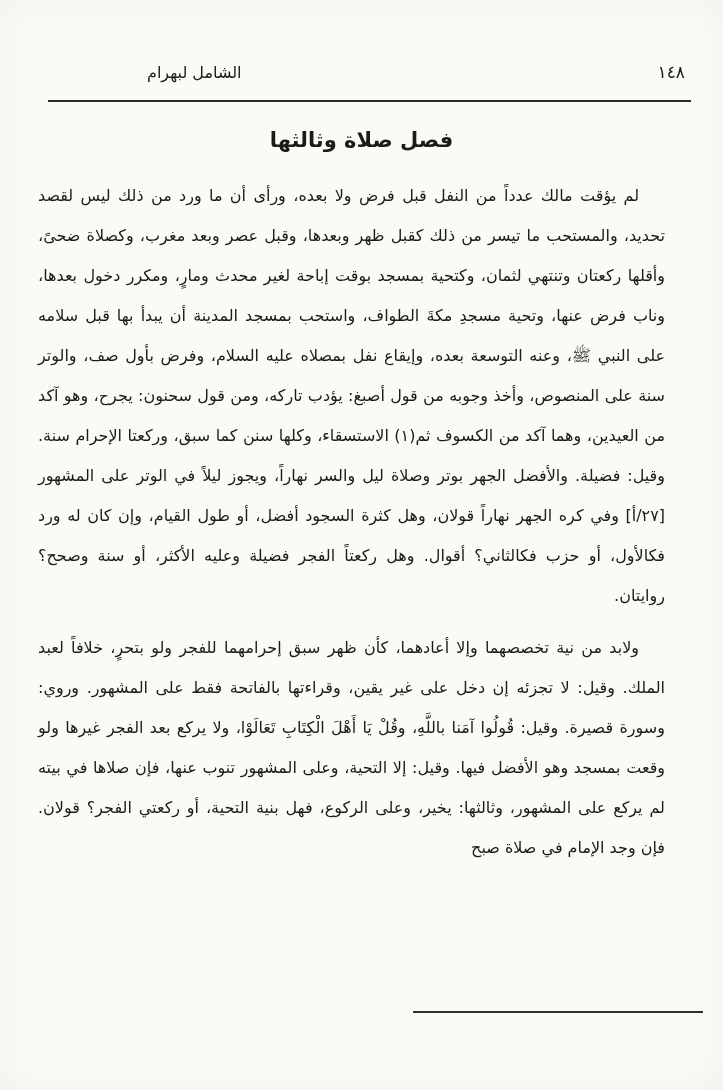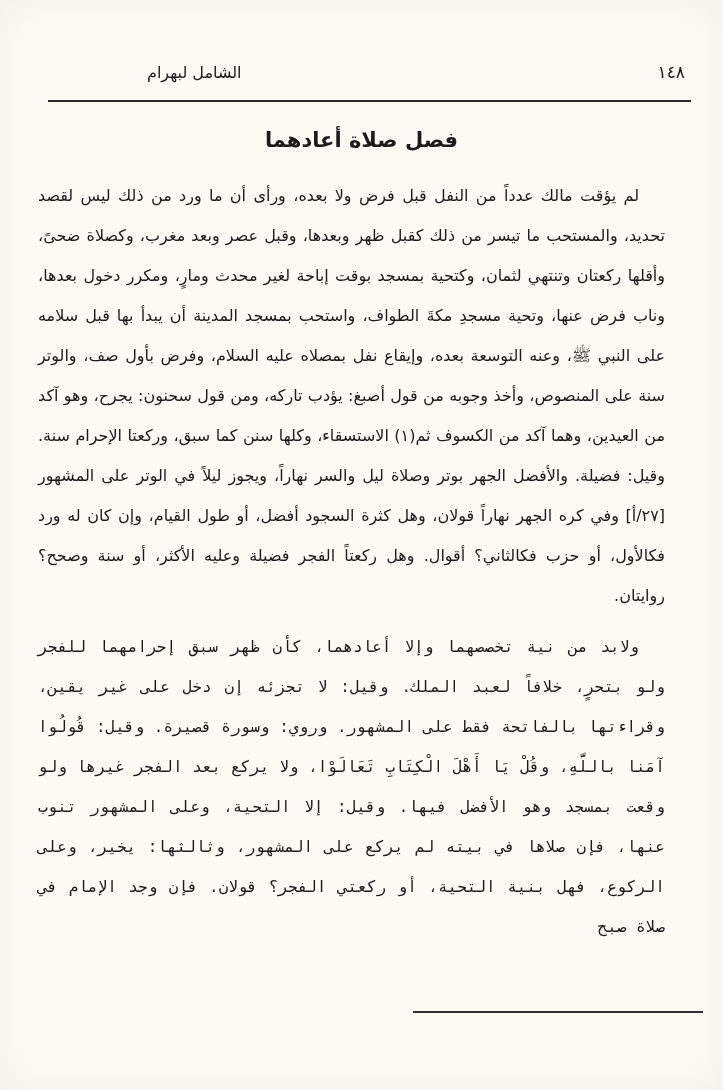--- a/index.html
+++ b/index.html
@@ -73,21 +73,20 @@
     text-align: justify;
     text-justify: inter-word;
     font-size: 16px;
     line-height: 40px;
   }
   .body-text p {
     text-indent: 26px;
   }
   .body-text p + p {
     margin-top: 12px;
-    font-family: Liberation Mono, monospace;
   }
 
   
   .footnote-rule {
     position: absolute;
     top: 1011px;
     right: 20px;
     width: 290px;
     height: 2px;
     background: #2f2f2f;
@@ -108,21 +107,21 @@
 
 <div class="page">
 
   <header class="page-header">
     <span class="running-title">الشامل لبهرام</span>
     <span class="page-number">١٤٨</span>
   </header>
 
   <div class="header-rule"></div>
 
-  <h1 class="section-title">فصل صلاة أعادهما</h1>
+  <h1 class="section-title">فصل صلاة وثالثها</h1>
 
   <div class="body-text">
     <p>لم يؤقت مالك عدداً من النفل قبل فرض ولا بعده، ورأى أن ما ورد من ذلك ليس لقصد تحديد، والمستحب ما تيسر من ذلك كقبل ظهر وبعدها، وقبل عصر وبعد مغرب، وكصلاة ضحىً، وأقلها ركعتان وتنتهي لثمان، وكتحية بمسجد بوقت إباحة لغير محدث ومارٍ، ومكرر دخول بعدها، وناب فرض عنها، وتحية مسجدِ مكةَ الطواف، واستحب بمسجد المدينة أن يبدأ بها قبل سلامه على النبي ﷺ، وعنه التوسعة بعده، وإيقاع نفل بمصلاه عليه السلام، وفرض بأول صف، والوتر سنة على المنصوص، وأخذ وجوبه من قول أصبغ: يؤدب تاركه، ومن قول سحنون: يجرح، وهو آكد من العيدين، وهما آكد من الكسوف ثم(١) الاستسقاء، وكلها سنن كما سبق، وركعتا الإحرام سنة. وقيل: فضيلة. والأفضل الجهر بوتر وصلاة ليل والسر نهاراً، ويجوز ليلاً في الوتر على المشهور [٢٧/أ] وفي كره الجهر نهاراً قولان، وهل كثرة السجود أفضل، أو طول القيام، وإن كان له ورد فكالأول، أو حزب فكالثاني؟ أقوال. وهل ركعتاً الفجر فضيلة وعليه الأكثر، أو سنة وصحح؟ روايتان.</p>
     <p>ولابد من نية تخصصهما وإلا أعادهما، كأن ظهر سبق إحرامهما للفجر ولو بتحرٍ، خلافاً لعبد الملك. وقيل: لا تجزئه إن دخل على غير يقين، وقراءتها بالفاتحة فقط على المشهور. وروي: وسورة قصيرة. وقيل: قُولُوا آمَنا باللَّهِ، وقُلْ يَا أَهْلَ الْكِتَابِ تَعَالَوْا، ولا يركع بعد الفجر غيرها ولو وقعت بمسجد وهو الأفضل فيها. وقيل: إلا التحية، وعلى المشهور تنوب عنها، فإن صلاها في بيته لم يركع على المشهور، وثالثها: يخير، وعلى الركوع، فهل بنية التحية، أو ركعتي الفجر؟ قولان. فإن وجد الإمام في صلاة صبح</p>
   </div>
 
   <div class="footnote-rule"></div>
 
 
 </div>

